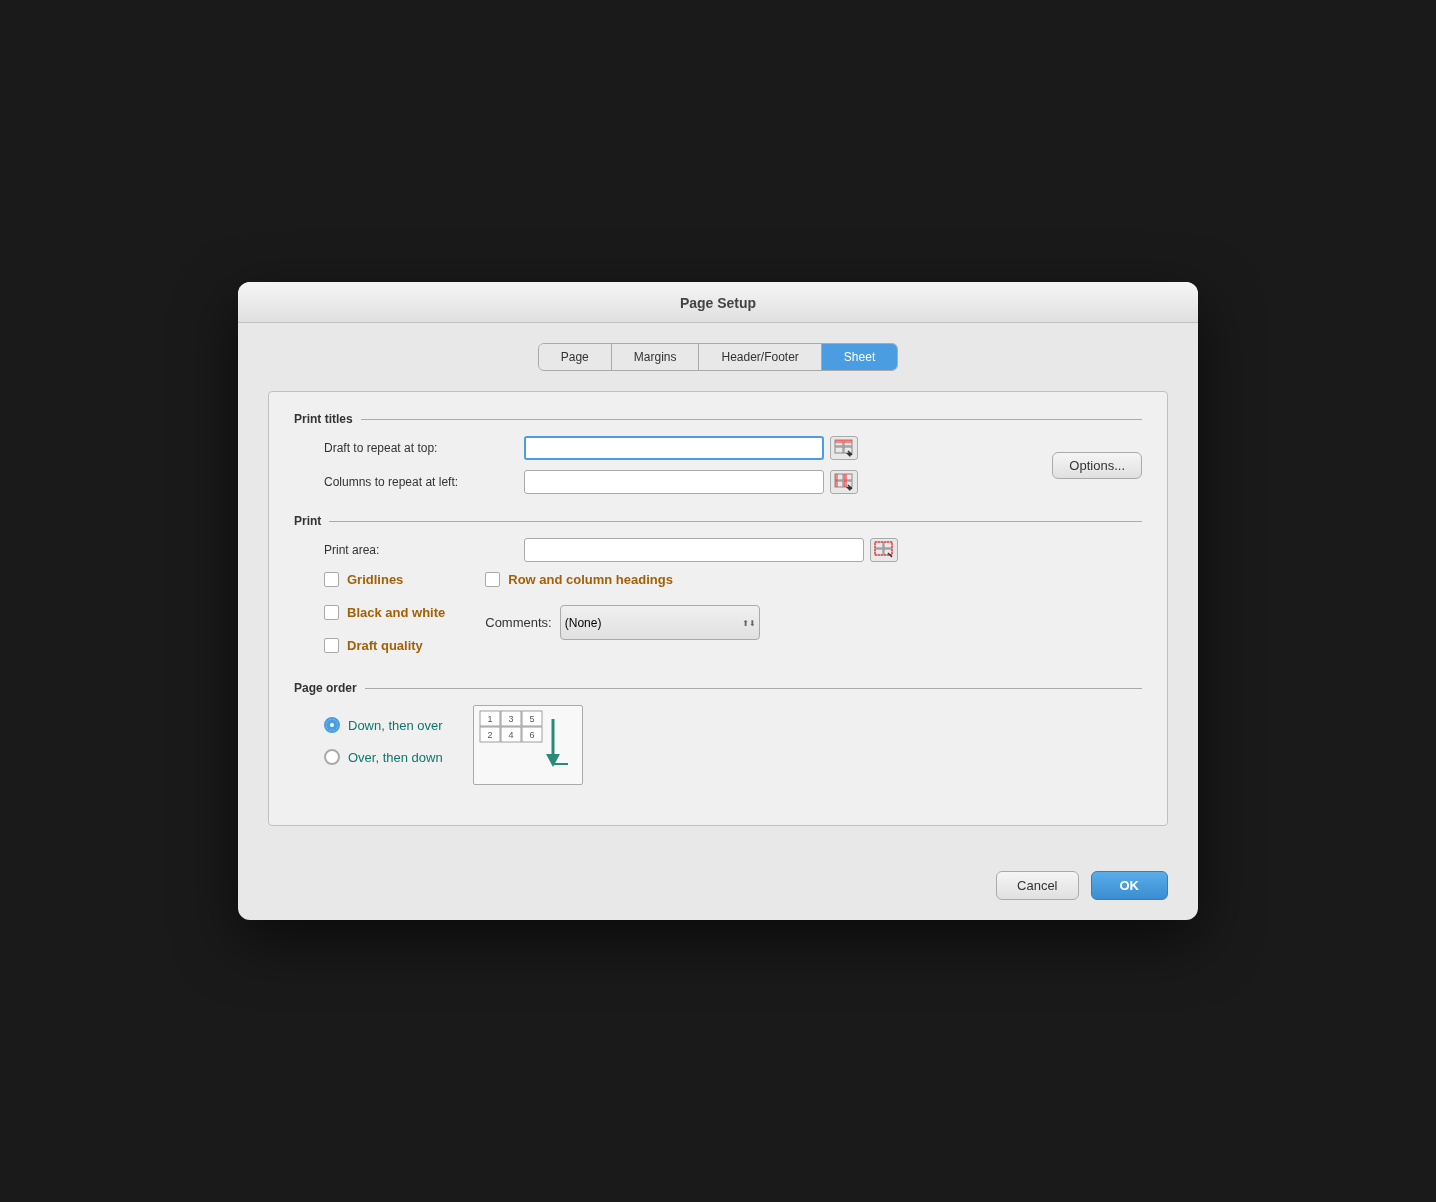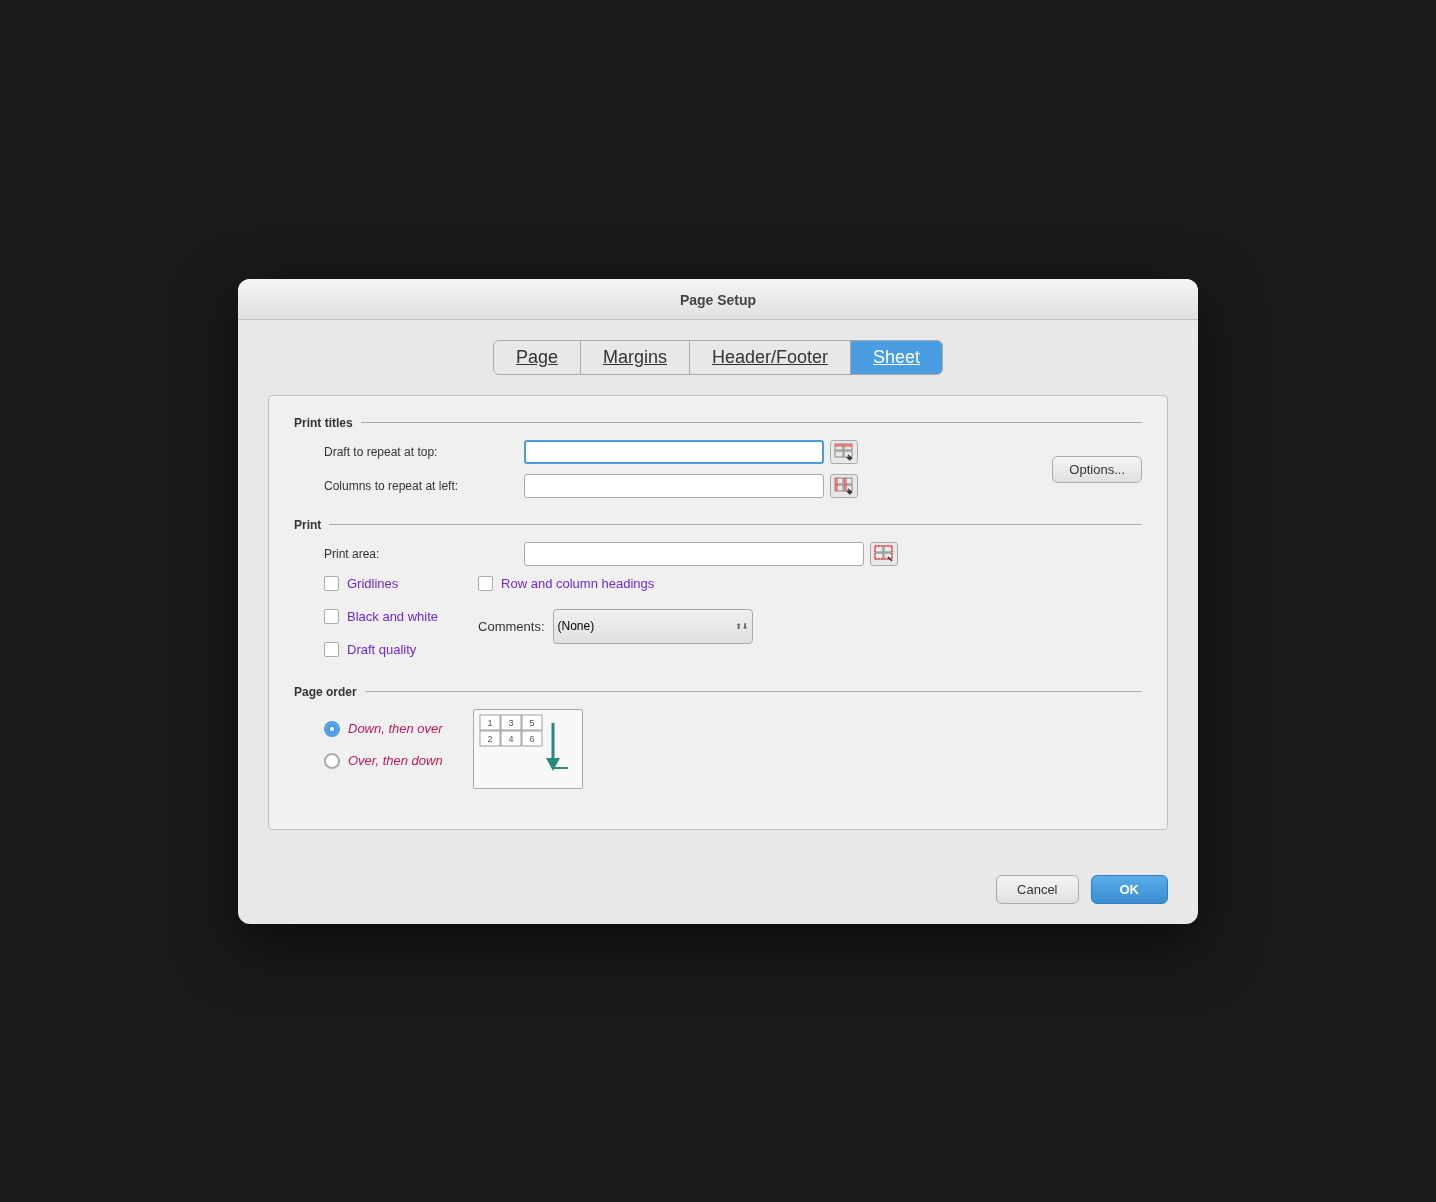--- a/index.html
+++ b/index.html
@@ -53,26 +53,25 @@
     .tabs {
       display: flex;
       border: 1px solid #aaa;
       border-radius: 6px;
       overflow: hidden;
       background: #d4d4d4;
     }
 
     .tab {
       padding: 6px 22px;
-      font-size: 18px;
+      font-size: 12px;
       color: #333;
       cursor: pointer;
       border-right: 1px solid #aaa;
       background: #e8e8e8;
-      text-decoration: underline;
     }
 
     .tab:last-child {
       border-right: none;
       text-align: center;
     }
 
     .tab.active {
       background: #4a9de0;
       color: white;
@@ -186,21 +185,22 @@
       -webkit-appearance: none;
       background: white;
     }
 
     .checkbox-input:checked {
       background: #4a9de0;
     }
 
     .checkbox-label {
       font-size: 13px;
-      color: #6d28d9;
+      color: #a16207;
+      font-weight: bold;
     }
 
     .comments-row {
       display: flex;
       align-items: center;
       gap: 8px;
     }
 
     .comments-label {
       font-size: 13px;
@@ -258,22 +258,21 @@
     }
 
     .radio-input:checked {
       border-color: #4a9de0;
       background: white;
       box-shadow: inset 0 0 0 4px #4a9de0;
     }
 
     .radio-label {
       font-size: 13px;
-      color: #be185d;
-      font-style: italic;
+      color: #0f766e;
     }
 
     .page-order-radios {
       display: flex;
       flex-direction: column;
       gap: 8px;
     }
 
     .page-order-image {
       width: 110px;

